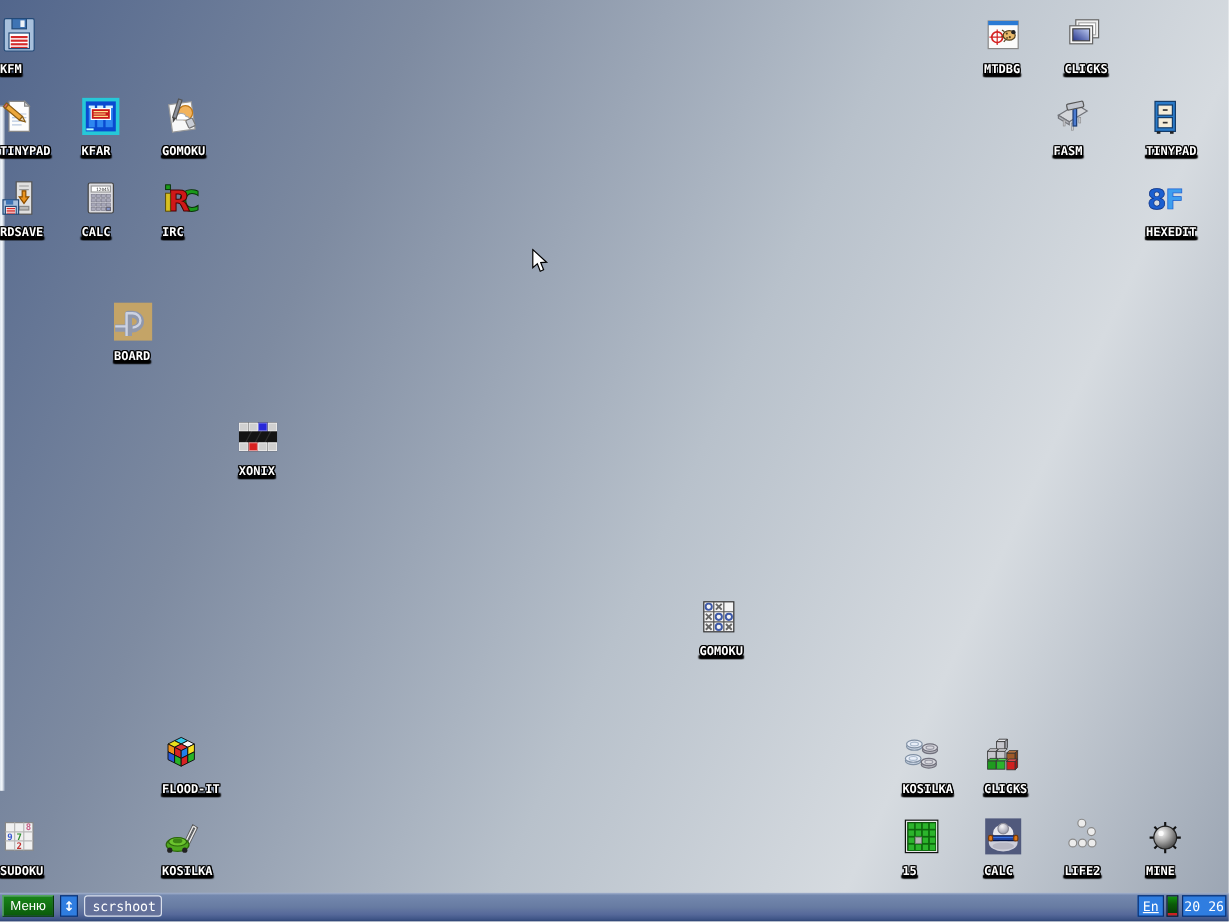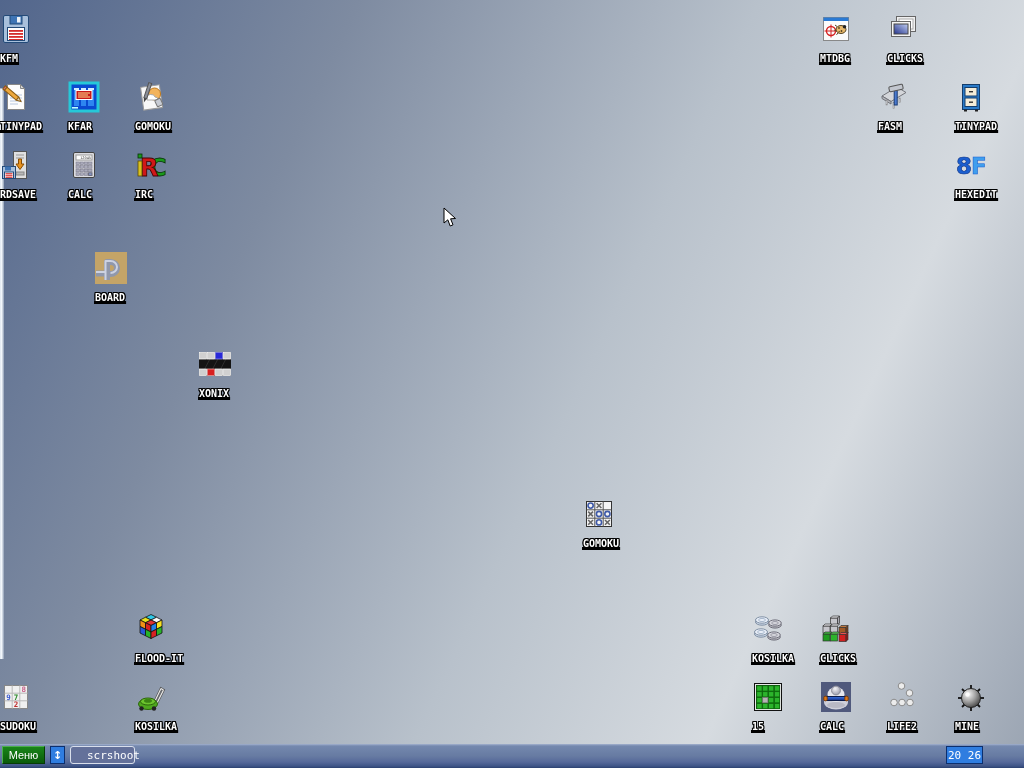--- a/index.html
+++ b/index.html
@@ -18,25 +18,25 @@
   .lbl{margin-top:8px;font:bold 10px "DejaVu Sans Mono",monospace;color:#fff;white-space:nowrap;
     text-shadow:1px 0 #000,-1px 0 #000,0 1px #000,0 -1px #000,1px 1px #000,-1px -1px #000,1px -1px #000,-1px 1px #000;}
   
   .taskbar{position:absolute;left:0;bottom:0;width:1024px;height:24px;
     background:linear-gradient(#a4b2cf 0,#7488ae 2px,#677ba2 12px,#56699a 18px,#3f5587 22px,#2b4170 24px);}
   .tb-btn{position:absolute;top:2px;height:18px;box-sizing:border-box;display:flex;align-items:center;justify-content:center;color:#fff;}
   .menu-btn{left:2px;width:43px;background:linear-gradient(#198519,#0a5a0a);
     border:1px solid #053c05;border-top-color:#4cae4c;border-left-color:#4cae4c;font-size:11px;}
   .updown-btn{left:50px;width:15px;background:#2f7de0;border:1px solid #0c2f6e;font:bold 11px "DejaVu Sans",sans-serif;}
   .task-btn{left:70px;width:65px;background:#64719a;border:1px solid #d9dfeb;border-radius:3px;
-    justify-content:flex-start;padding-left:16px;font:11px "DejaVu Sans Mono",monospace;}
+    justify-content:flex-start;padding-left:6px;font:11px "DejaVu Sans Mono",monospace;}
   .lang-btn{left:948px;width:22px;background:#2f7de0;border:1px solid #0c2f6e;font:11px "DejaVu Sans Mono",monospace;text-decoration:underline;}
   .cpu-bar{left:972px;width:10px;background:linear-gradient(#11940f 0,#0b5c0b 40%,#063f06 86%,#cc2222 86%,#cc2222 100%);
     border:1px solid #0a1a33;}
-  .clock-btn{left:946px;width:37px;background:#2f7de0;border:1px solid #0c2f6e;font:11px "DejaVu Sans Mono",monospace;}
+  .clock-btn{left:985px;width:37px;background:#2f7de0;border:1px solid #0c2f6e;font:11px "DejaVu Sans Mono",monospace;}
   .cursor{position:absolute;left:443px;top:207px;pointer-events:none;}
 </style>
 </head>
 <body>
 
 <div class="screen">
   <div class="wallpaper"></div>
   <div class="win-edge"></div>
 
   <div class="dicon" style="left:0px;top:13px">

